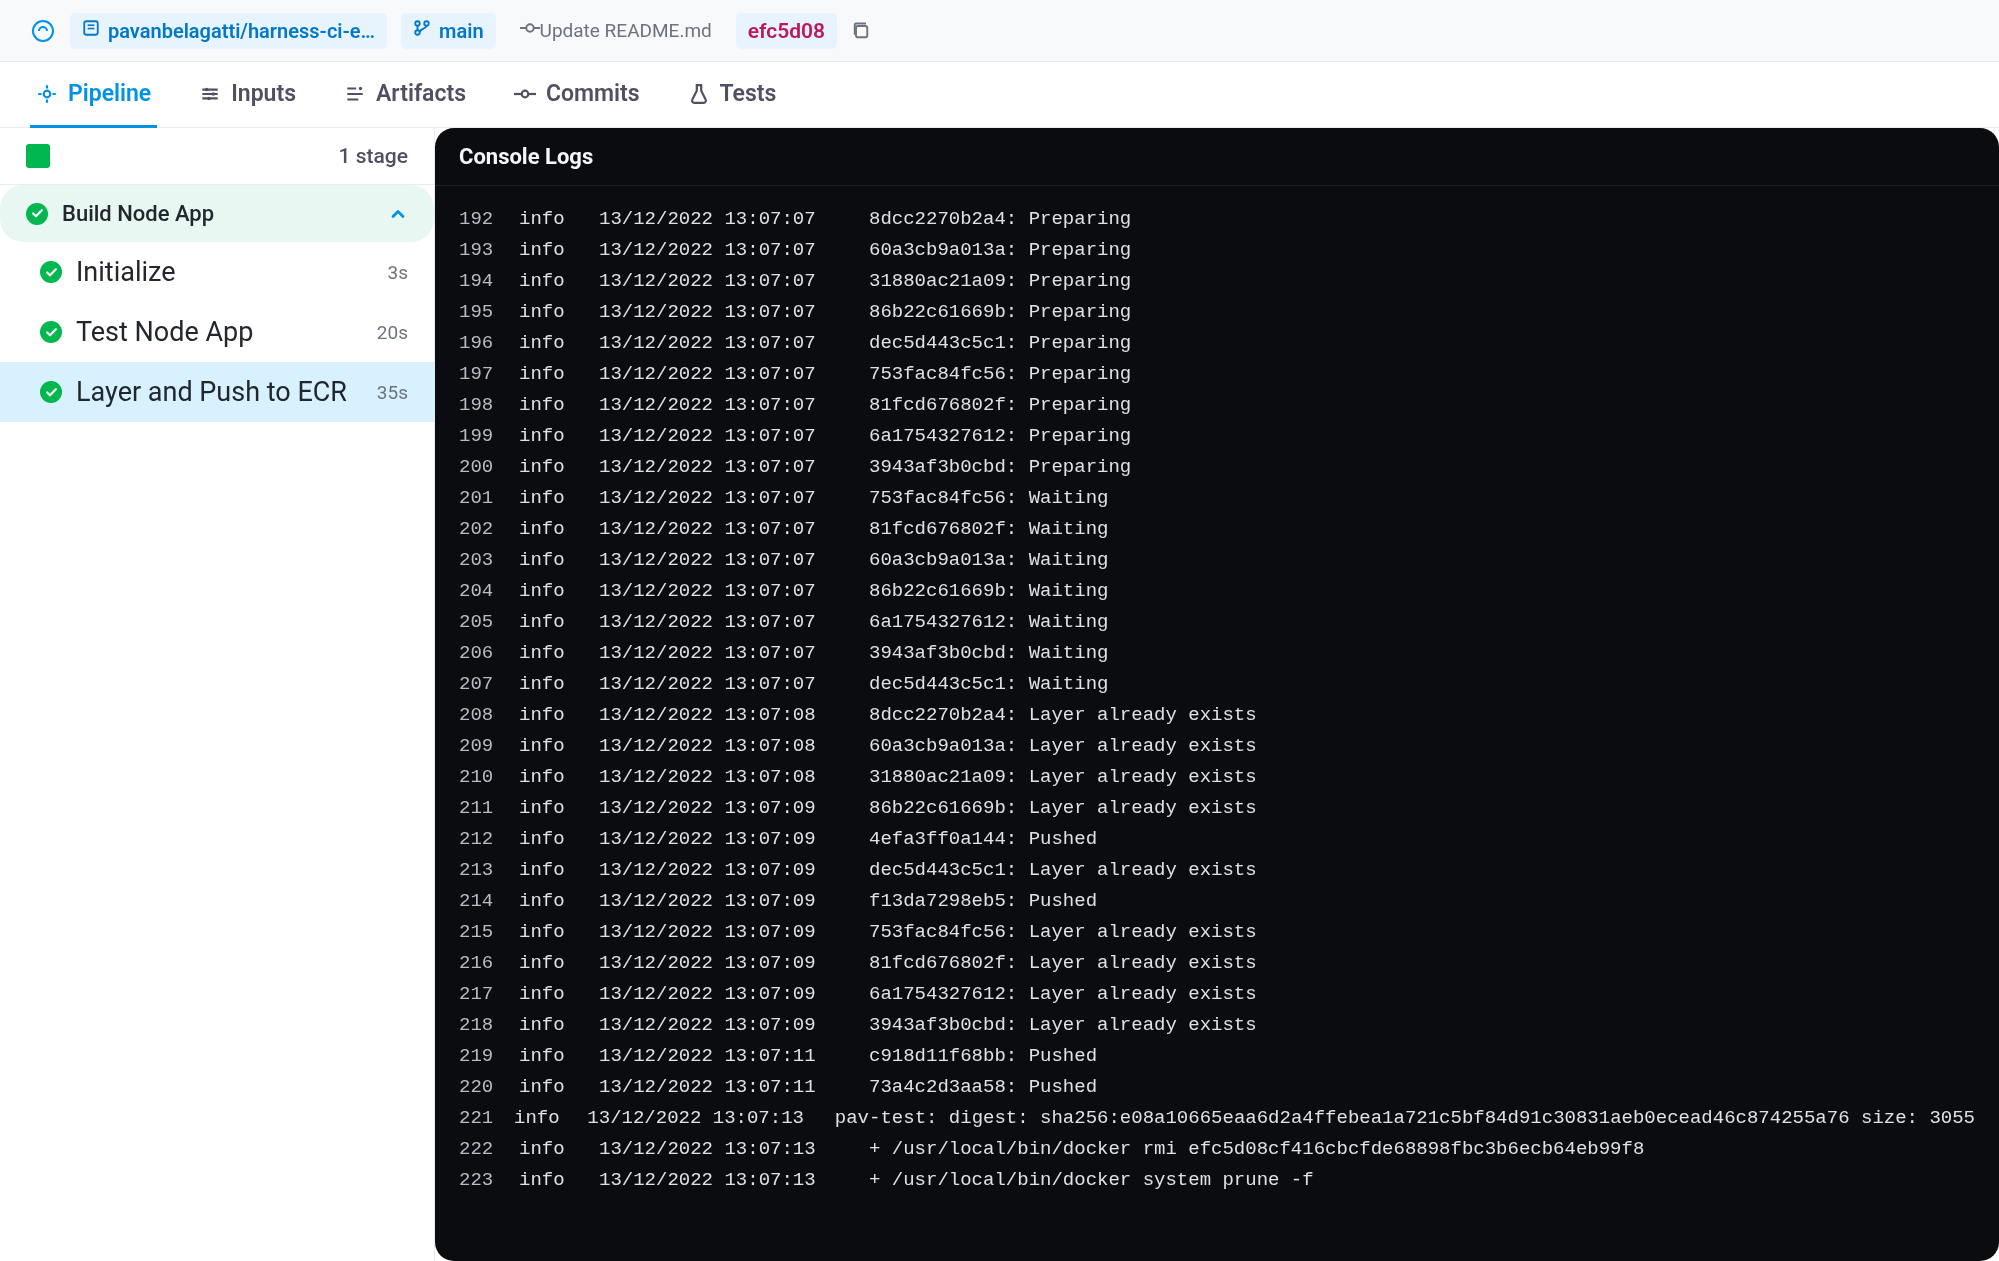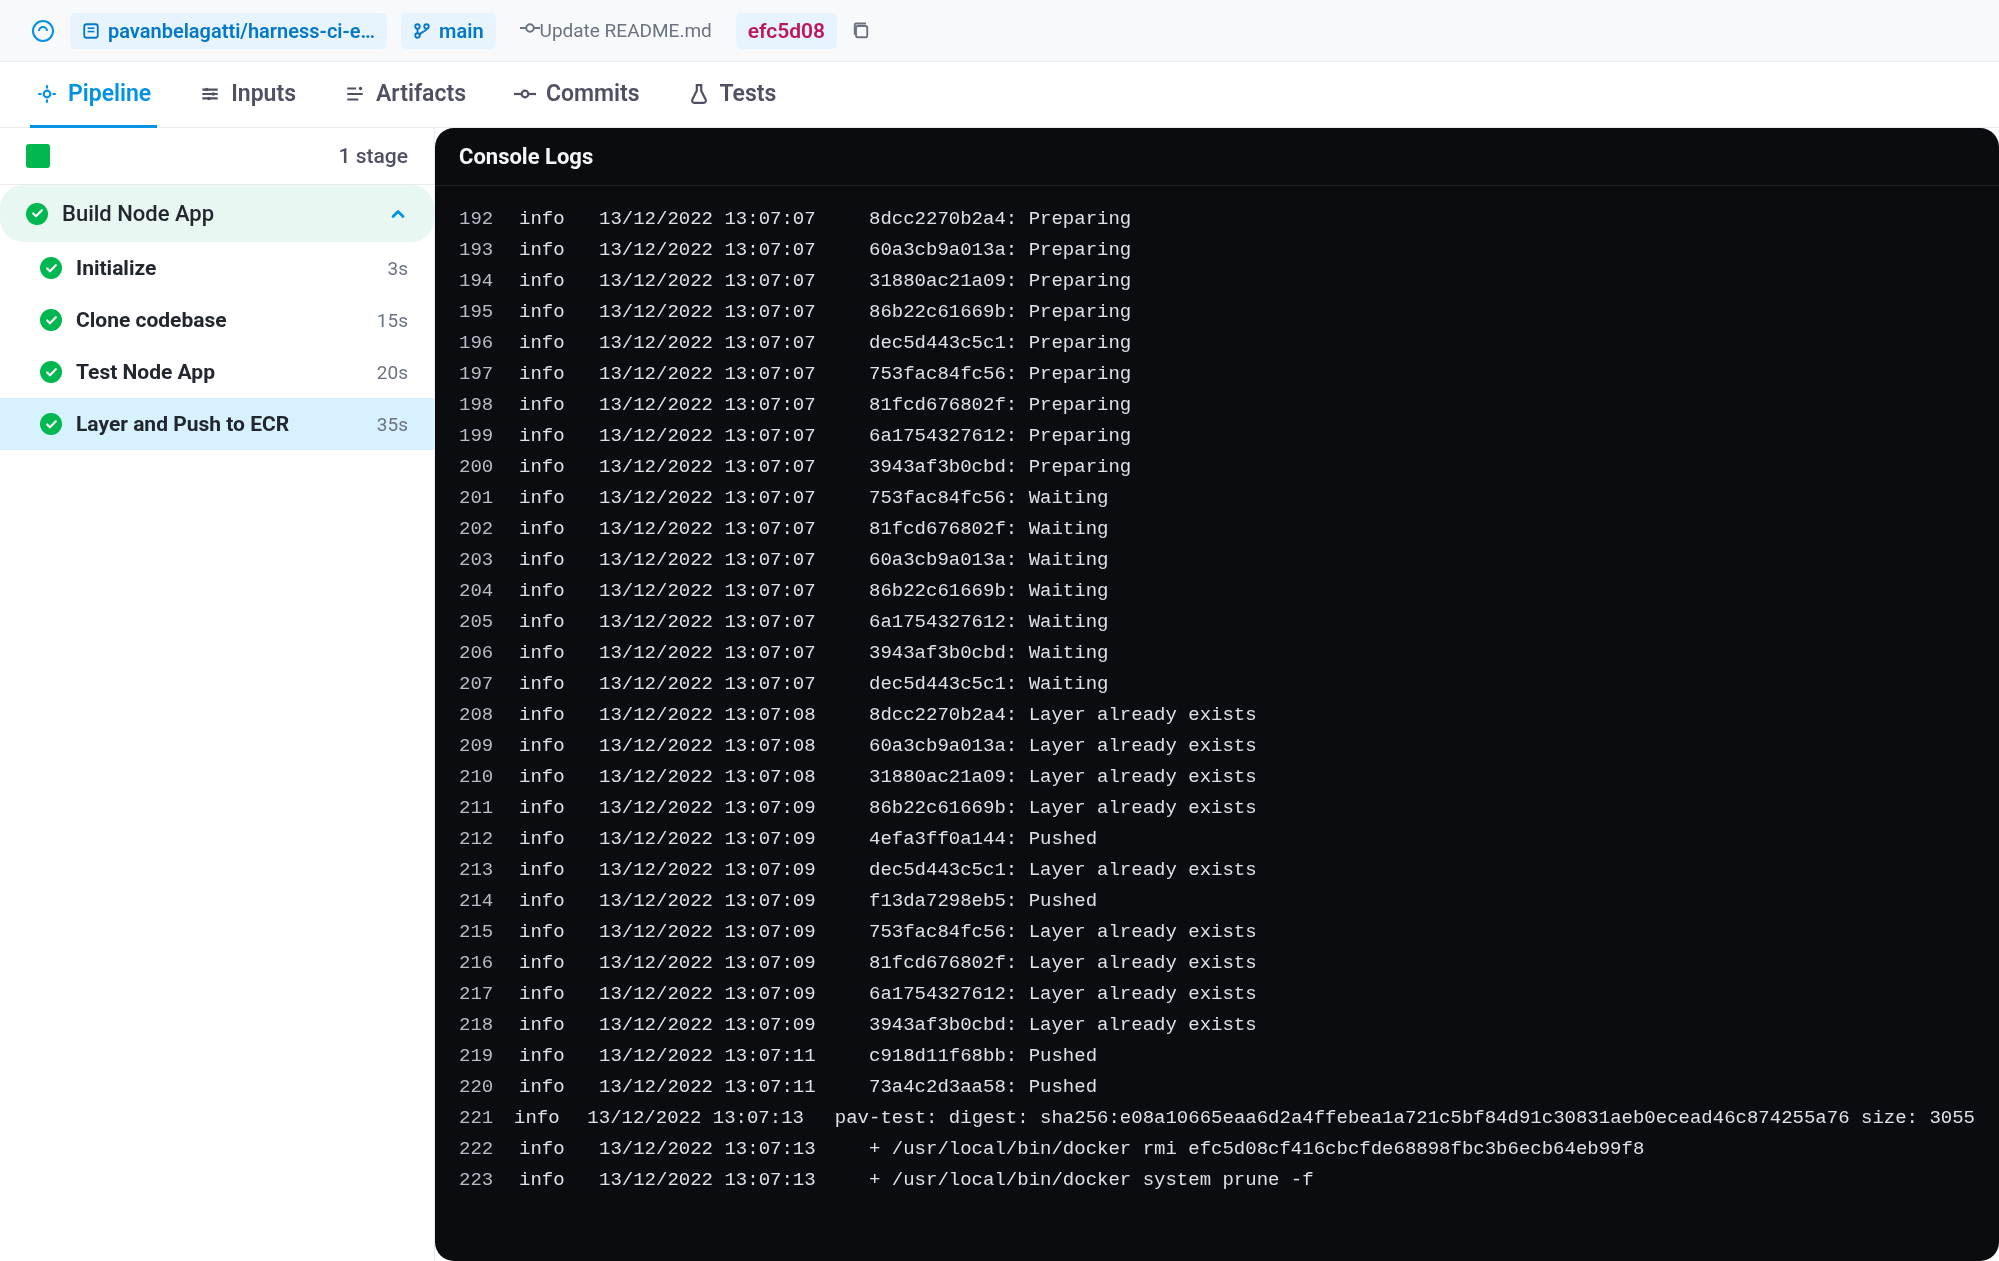--- a/index.html
+++ b/index.html
@@ -24,21 +24,21 @@
     .breadcrumb-logo {
       width: 26px;
       height: 26px;
       display: flex;
       align-items: center;
       justify-content: center;
       color: #0092e4;
     }
     .breadcrumb-chip {
       display: flex;
-      align-items: center;
+      align-items: flex-start;
       gap: 8px;
       background: #e8f4fd;
       color: #0377c8;
       padding: 6px 12px;
       border-radius: 5px;
       font-weight: 600;
       font-size: 20px;
     }
     .breadcrumb-chip .icon {
       display: inline-flex;
@@ -144,23 +144,22 @@
       padding: 14px 26px 14px 40px;
       cursor: pointer;
     }
     .step-row.active {
       background: #d7f1ff;
     }
     .step-row .left {
       display: flex;
       align-items: center;
       gap: 14px;
-      font-size: 21px;
+      font-size: 27px;
       color: #22272f;
-      font-weight: bold;
     }
     .duration {
       color: #6b7380;
       font-size: 19px;
     }
     .check-icon {
       width: 22px;
       height: 22px;
       border-radius: 50%;
       background: #00b84f;
@@ -359,31 +358,20 @@
     </div>
     <span class="duration">3s</span>
         </div>
         <div class="step-row">
     <div class="left">
       <span class="check-icon">
         <svg width="13" height="13" viewBox="0 0 12 12" fill="none">
                 <path d="M2 6l2.6 2.6L10 3" stroke="#fff" stroke-width="2" stroke-linecap="round" stroke-linejoin="round"></path>
               </svg>
       </span>
-      <span>Clone codebase</span>
-    </div>
-    <span class="duration">15s</span>
-        </div>
-        <div class="step-row">
-    <div class="left">
-      <span class="check-icon">
-        <svg width="13" height="13" viewBox="0 0 12 12" fill="none">
-                <path d="M2 6l2.6 2.6L10 3" stroke="#fff" stroke-width="2" stroke-linecap="round" stroke-linejoin="round"></path>
-              </svg>
-      </span>
       <span>Test Node App</span>
     </div>
     <span class="duration">20s</span>
         </div>
         <div class="step-row active">
     <div class="left">
       <span class="check-icon">
         <svg width="13" height="13" viewBox="0 0 12 12" fill="none">
                 <path d="M2 6l2.6 2.6L10 3" stroke="#fff" stroke-width="2" stroke-linecap="round" stroke-linejoin="round"></path>
               </svg>

